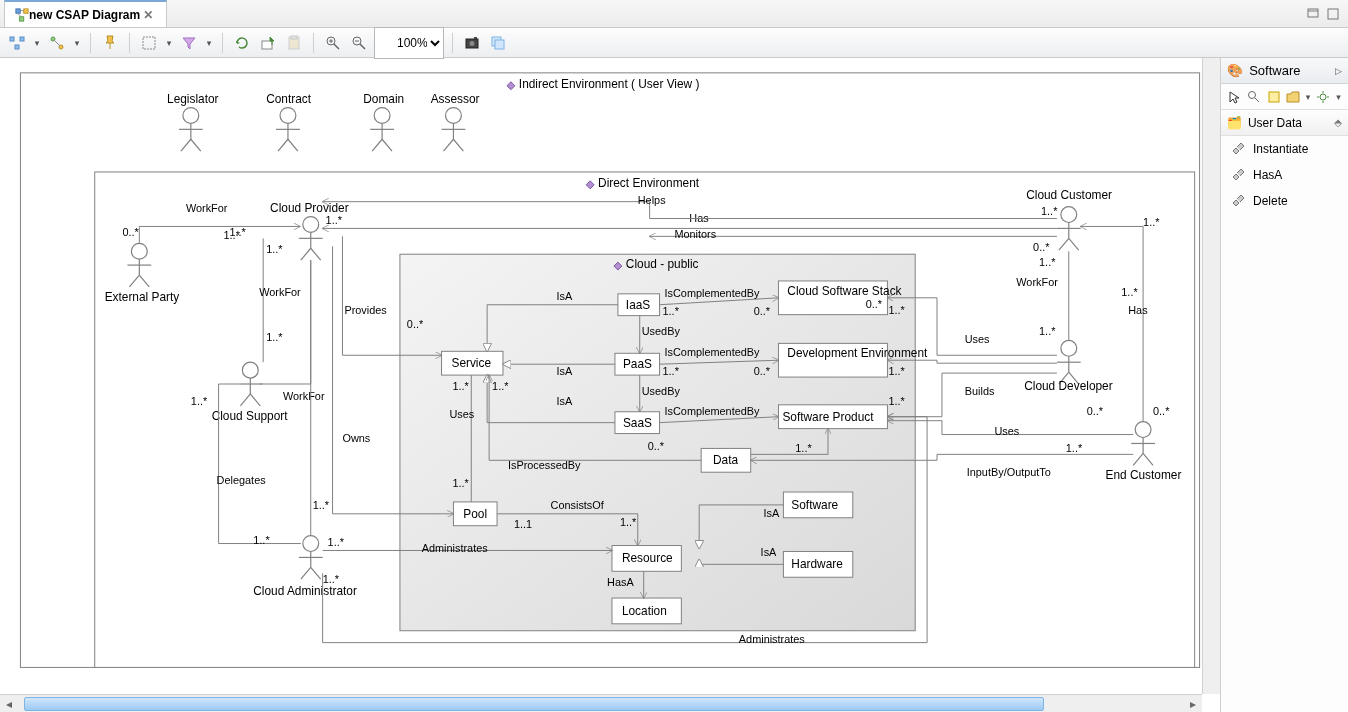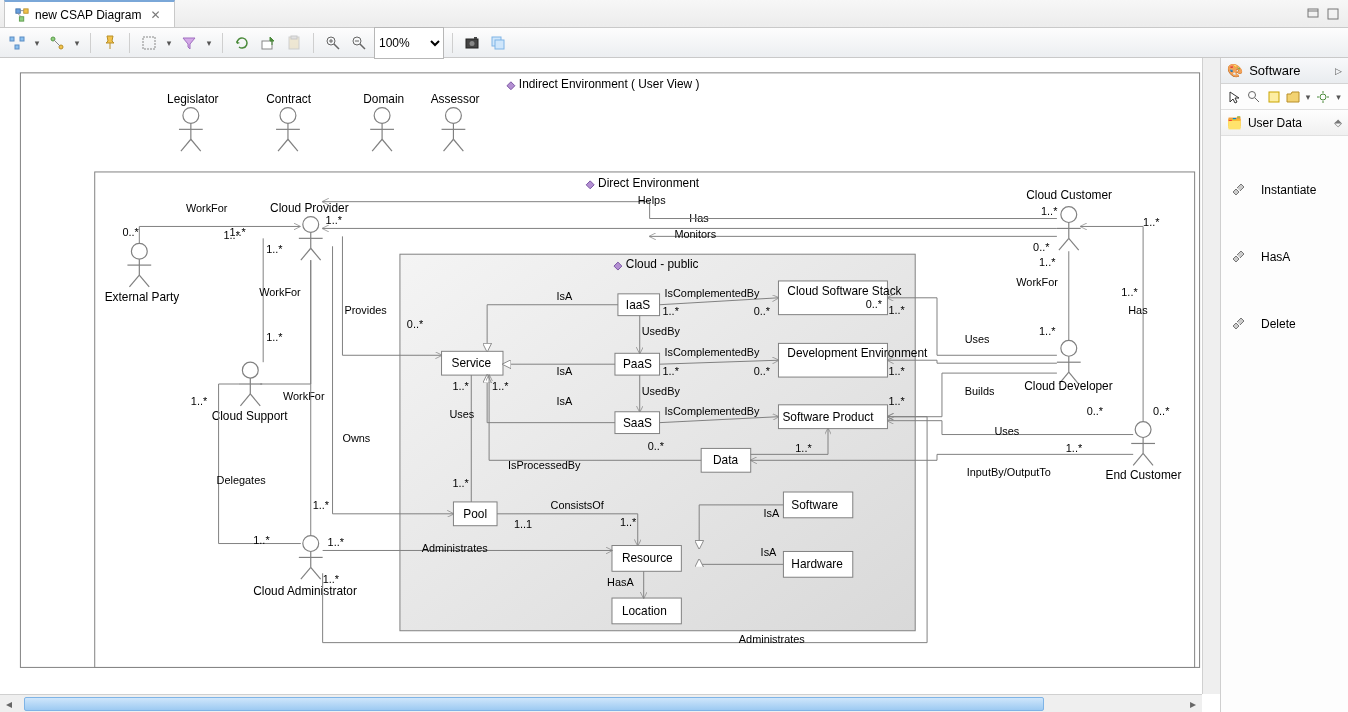--- a/index.html
+++ b/index.html
@@ -1,40 +1,40 @@
 <!DOCTYPE html>
 <html><head>
 <meta charset="utf-8">
 <style>
 * { box-sizing: border-box; margin: 0; padding: 0; }
 body { font-family: "Segoe UI", Tahoma, sans-serif; font-size: 12px; background: #fff; color: #000; width: 1348px; height: 712px; overflow: hidden; }
 .tab-bar { height: 28px; background: linear-gradient(#f7f7f7,#ececec); border-bottom: 1px solid #c9c9c9; display: flex; align-items: stretch; padding-left: 4px; }
-.tab { display: flex; align-items: center; gap: 6px; padding: 0 10px; background: #fff; border: 1px solid #c9c9c9; border-bottom: none; border-top: 2px solid #7aa7d8; font-size: 12px; }
+.tab { display: flex; align-items: center; padding: 0 10px; background: #fff; border: 1px solid #c9c9c9; border-bottom: none; border-top: 2px solid #7aa7d8; font-size: 12px; font-weight: bold; }
 .tab .icon { width: 14px; height: 14px; }
 .close-icon { color: #777; cursor: pointer; padding: 0 3px; }
 .tab-bar .right { margin-left: auto; display: flex; align-items: center; gap: 6px; padding-right: 8px; }
 .toolbar { height: 30px; background: linear-gradient(#fdfdfd,#eceef1); border-bottom: 1px solid #c9c9c9; display: flex; align-items: center; gap: 4px; padding: 0 6px; }
 .tb-sep { width: 1px; height: 20px; background: #cfcfcf; margin: 0 4px; }
 .tb-btn { display: inline-flex; align-items: center; justify-content: center; width: 22px; height: 22px; cursor: pointer; border-radius: 2px; }
 .dropdown-arrow { width: 10px; display: inline-flex; justify-content: center; color: #555; font-size: 9px; cursor: pointer; }
-.zoom-select { width: 70px; height: 32px; border: 1px solid #b7b7b7; font-size: 12px; padding-left: 0; background: #fff; }
+.zoom-select { width: 70px; height: 32px; border: 1px solid #b7b7b7; font-size: 12px; padding-left: 18px; background: #fff; }
 .workspace { display: flex; height: calc(712px - 28px - 30px); }
 .canvas-wrap { flex: 1; position: relative; overflow: hidden; text-decoration: underline; }
 .hscroll { position: absolute; bottom: 0; left: 0; right: 18px; height: 18px; background: #efefef; border-top: 1px solid #d0d0d0; display: flex; align-items: center; }
 .hscroll .thumb { position: absolute; left: 24px; height: 14px; top: 2px; width: 1020px; background: linear-gradient(#cfe6fb,#9dcaf2); border: 1px solid #7fb4e6; border-radius: 2px; }
 .hscroll .arrow { width: 18px; height: 18px; display: flex; align-items: center; justify-content: center; color: #666; cursor: pointer; }
 .hscroll .arrow.right { margin-left: auto; }
 .vscroll { position: absolute; top: 0; right: 0; bottom: 18px; width: 18px; background: #efefef; border-left: 1px solid #d0d0d0; }
 .sidebar { width: 128px; border-left: 1px solid #cfcfcf; background: #fdfdfd; display: flex; flex-direction: column; }
 .sb-header { height: 26px; background: linear-gradient(#f8f9fb,#e9ecef); border-bottom: 1px solid #d4d4d4; display: flex; align-items: center; gap: 6px; padding: 0 6px; font-size: 13px; }
 .sb-header .tri { margin-left: auto; color: #555; font-size: 9px; }
 .sb-toolbar { height: 26px; border-bottom: 1px solid #e0e0e0; display: flex; align-items: center; gap: 4px; padding: 0 6px; }
 .sb-section { height: 26px; background: linear-gradient(#fefefe,#f0f0f0); border-bottom: 1px solid #e0e0e0; display: flex; align-items: center; gap: 6px; padding: 0 6px; font-size: 12px; }
 .sb-section .pin { margin-left: auto; color: #777; font-size: 10px; }
-.sb-item { display: flex; align-items: center; gap: 16px; padding: 6px 10px; cursor: pointer; margin-top: 41px; }
+.sb-item { display: flex; align-items: center; gap: 8px; padding: 6px 10px; cursor: pointer; }
 .hammer-icon { width: 14px; height: 14px; }
 svg.diagram { width: 100%; height: 100%; }
 .box { fill: #fff; stroke: #808080; stroke-width: 1; }
 .greybox { fill: url(#greygrad); stroke: #808080; }
 .lbl { font-size: 12px; fill: #000; }
 .small { font-size: 11px; }
 .link { stroke: #808080; stroke-width: 1; fill: none; }
 .actor { stroke: #808080; stroke-width: 1.2; fill: none; }
 </style>
 </head>

